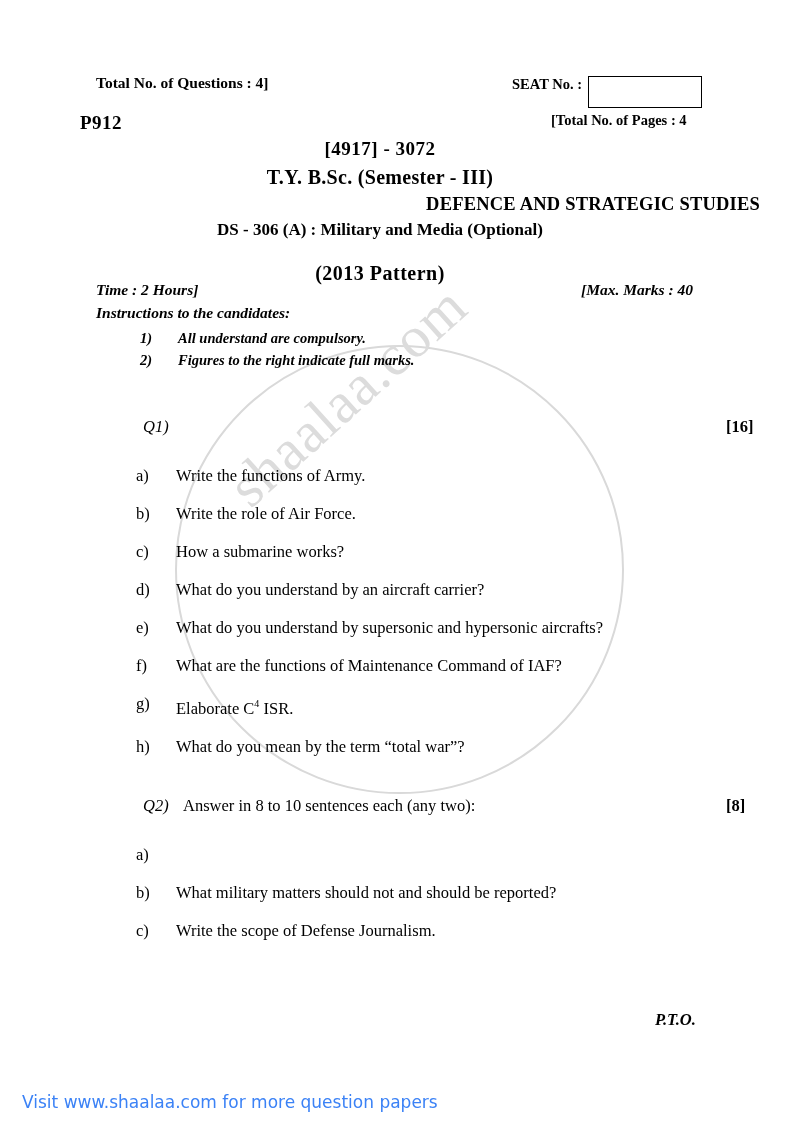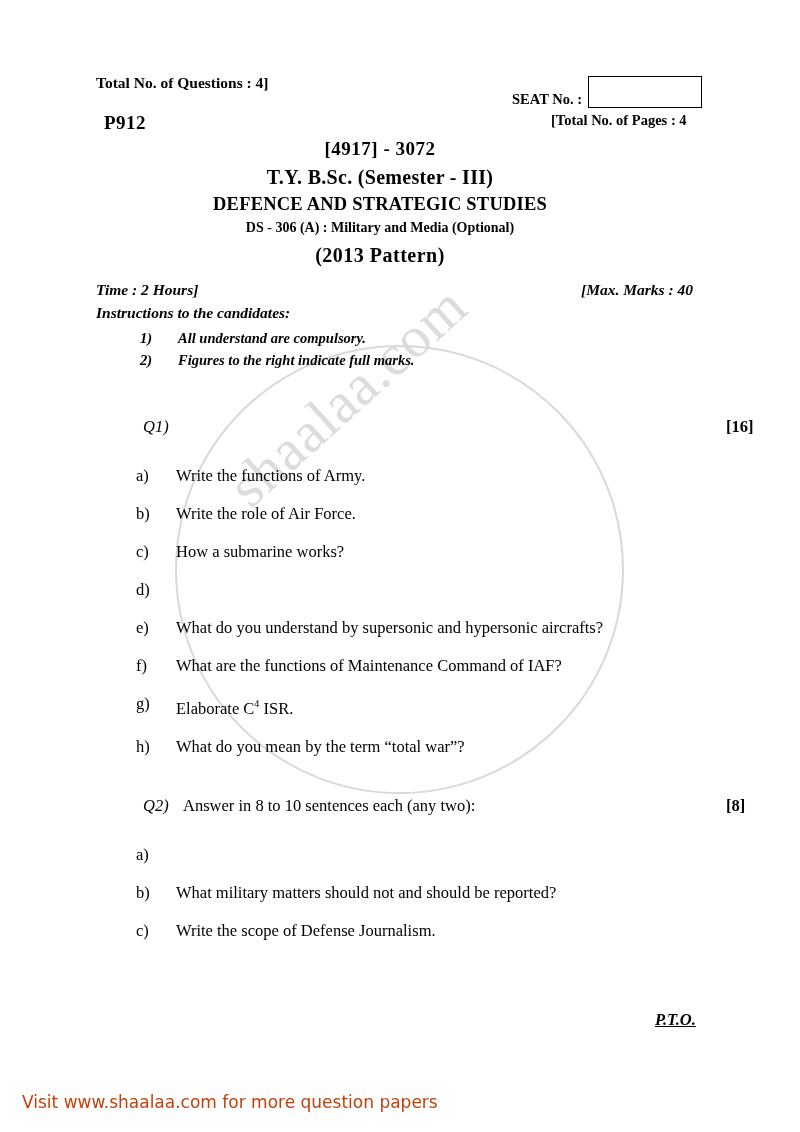--- a/index.html
+++ b/index.html
@@ -66,36 +66,36 @@
     left: 96px;
     top: 74px;
     font-weight: bold;
     font-size: 15.5px;
   }
   .seat-box-wrap {
     position: absolute;
     left: 512px;
     top: 76px;
     display: flex;
-    align-items: flex-end;
+    align-items: flex-start;
   }
   .seat-label {
     font-weight: bold;
     font-size: 14.5px;
     margin-right: 6px;
   }
   .seat-box {
     width: 112px;
     height: 30px;
     border: 1px solid #000;
     background: #fff;
   }
   .paper-code {
     position: absolute;
-    left: 104px;
+    left: 80px;
     top: 112px;
     font-weight: bold;
     font-size: 19px;
     letter-spacing: 0.5px;
   }
   .total-pages {
     position: absolute;
     left: 551px;
     top: 112px;
     font-weight: bold;
@@ -120,25 +120,26 @@
     font-weight: bold;
     font-size: 20px;
     letter-spacing: 0.3px;
     margin-bottom: 5px;
   }
   .t-subject {
     font-weight: bold;
     font-size: 18.5px;
     letter-spacing: 0.2px;
     margin-bottom: 5px;
+    text-align: right;
   }
   .t-paper {
     font-weight: bold;
-    font-size: 14px;
-    margin-bottom: 8px;
+    font-size: 17px;
+    margin-bottom: 22px;
   }
   .t-pattern {
     font-weight: bold;
     font-size: 20px;
     letter-spacing: 0.5px;
   }
 
   
   .time-line {
     position: absolute;
@@ -237,38 +238,37 @@
     vertical-align: super;
   }
 
   .pto {
     position: absolute;
     left: 655px;
     top: 1010px;
     font-weight: bold;
     font-style: italic;
     font-size: 16.5px;
-    text-decoration: underline;
   }
 
   .footer-bar {
     position: absolute;
     left: 0;
     top: 1080px;
     width: 800px;
     height: 52px;
     background: #ffffff;
   }
   .footer-text {
     position: absolute;
     left: 22px;
     top: 1092px;
     font-family: "DejaVu Sans", sans-serif;
     font-size: 17px;
-    color: #c2410c;
+    color: #3b82f6;
   }
 </style>
 </head>
 <body>
 
 <div class="page">
 
   <div class="watermark"></div>
   <div class="watermark-text">
     <span>shaalaa.com</span>
@@ -322,20 +322,21 @@
         <div class="sub-item">
           <span class="sub-letter">b)</span>
           <span class="sub-text">Write the role of Air Force.</span>
         </div>
         <div class="sub-item">
           <span class="sub-letter">c)</span>
           <span class="sub-text">How a submarine works?</span>
         </div>
         <div class="sub-item">
           <span class="sub-letter">d)</span>
+          <span class="sub-text">What do you understand by an aircraft carrier?</span>
         </div>
         <div class="sub-item">
           <span class="sub-letter">e)</span>
           <span class="sub-text">What do you understand by supersonic and hypersonic aircrafts?</span>
         </div>
         <div class="sub-item">
           <span class="sub-letter">f)</span>
           <span class="sub-text">What are the functions of Maintenance Command of IAF?</span>
         </div>
         <div class="sub-item">

